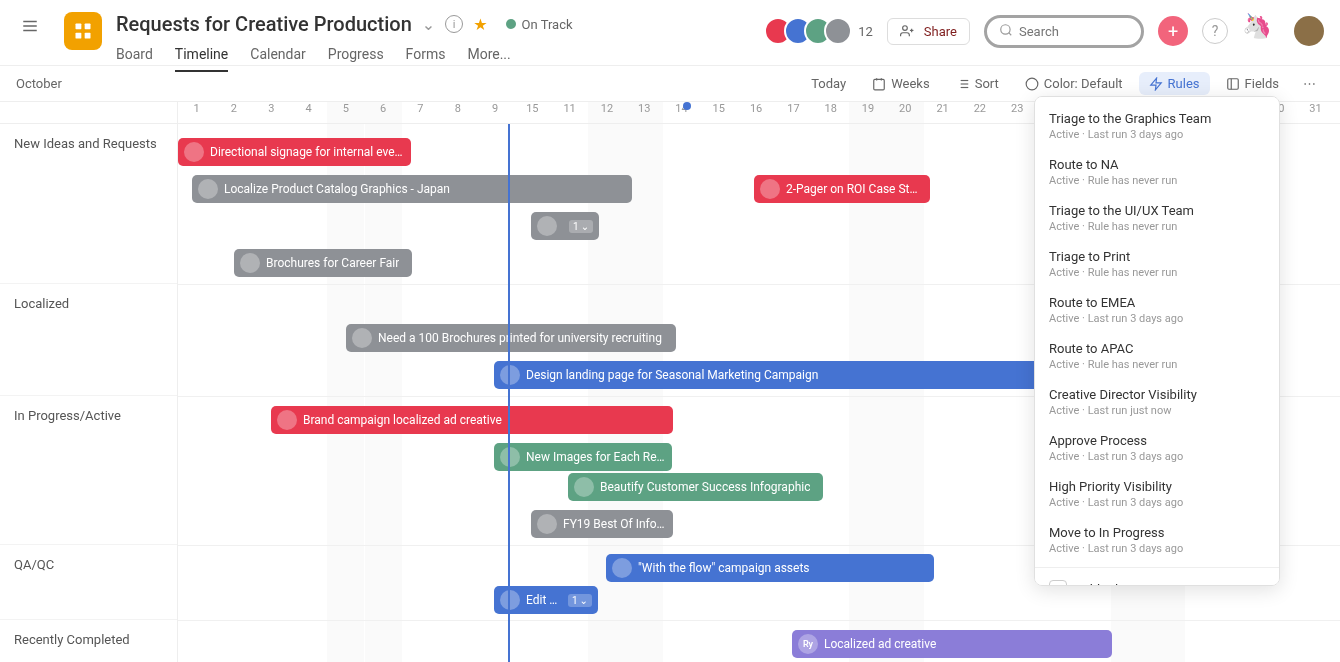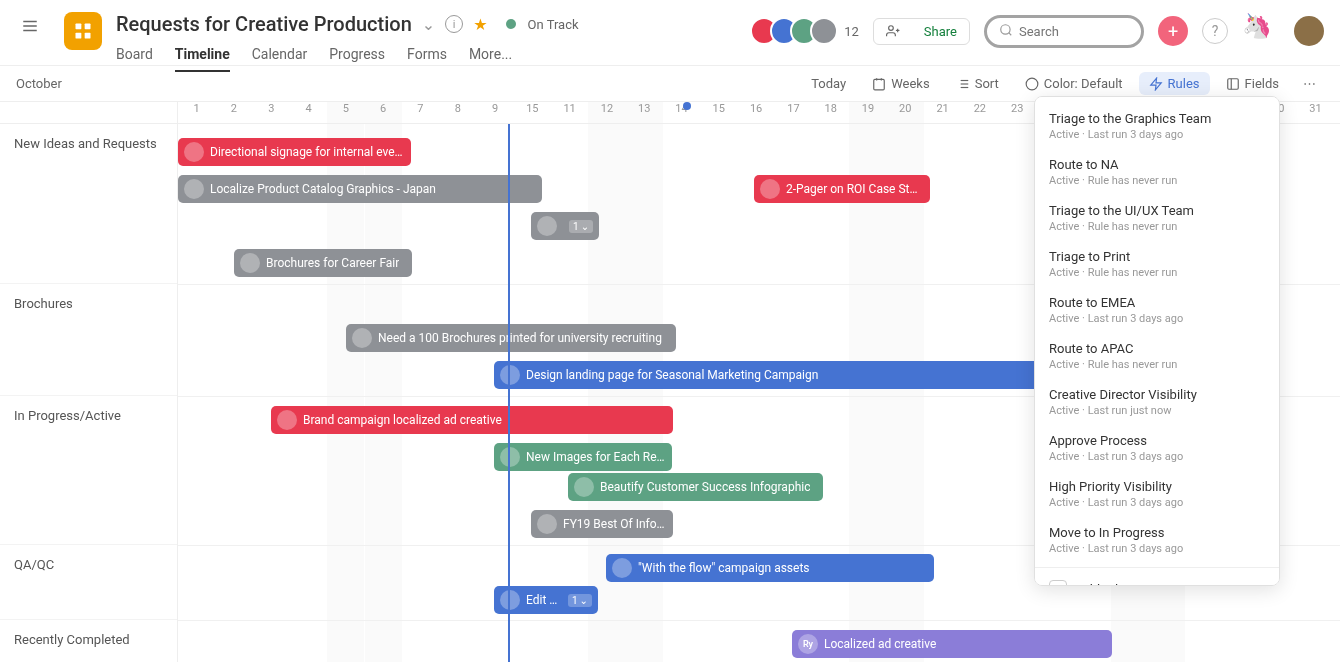--- a/index.html
+++ b/index.html
@@ -8,31 +8,31 @@
 .menu-icon svg{width:18px;height:18px}
 .header{display:flex;align-items:flex-start;padding:12px 16px 0;height:65px;position:relative}
 .proj-badge{width:38px;height:38px;background:#f2a100;border-radius:8px;display:flex;align-items:center;justify-content:center;margin-right:14px}
 .proj-badge svg{width:20px;height:20px;fill:#fff}
 .header-main{flex:1;display:flex;flex-direction:column}
 .title-row{display:flex;align-items:center;gap:10px}
 .title{font-size:20px;font-weight:500;color:#333}
 .chev{color:#999;cursor:pointer}
 .info-ic{width:18px;height:18px;border:1.5px solid #999;border-radius:50%;display:flex;align-items:center;justify-content:center;font-size:11px;color:#999}
 .star{color:#f2a100;cursor:pointer;font-size:16px}
-.status{display:flex;align-items:center;gap:12px;margin-left:8px}
+.status{display:flex;align-items:center;gap:6px;margin-left:8px}
 .status-dot{width:10px;height:10px;border-radius:50%;background:#5da283}
 .status-txt{font-size:13px;color:#666}
 .tabs{display:flex;gap:22px;margin-top:10px;font-size:14px}
 .tab{color:#666;padding-bottom:8px;cursor:pointer}
-.tab.active{color:#333;border-bottom:2px solid #333;font-weight:700}
+.tab.active{color:#333;border-bottom:2px solid #333;font-weight:400}
 .hdr-right{display:flex;align-items:center;gap:14px}
 .avatars{display:flex;align-items:center}
 .av{width:28px;height:28px;border-radius:50%;border:2px solid #fff;margin-left:-8px;background:#ccc;display:flex;align-items:center;justify-content:center;font-size:10px;color:#fff;font-weight:600}
 .av-count{font-size:13px;color:#666;margin-left:6px}
-.share-btn{display:flex;align-items:center;gap:24px;border:1px solid #ddd;border-radius:6px;padding:5px 12px;font-size:13px;color:#15803d;cursor:pointer}
+.share-btn{display:flex;align-items:center;gap:10px;border:1px solid #ddd;border-radius:6px;padding:5px 12px;font-size:13px;color:#7f1d1d;cursor:pointer}
 .search-bar{display:flex;align-items:center;border:3px solid #a3a3a3;border-radius:18px;padding:4px 12px;width:160px}
 .search-ic{color:#999;margin-right:6px}
 .search-inp{border:none;outline:none;font-size:13px;width:100%}
 .plus-btn{width:30px;height:30px;background:#f2647c;border-radius:50%;color:#fff;display:flex;align-items:center;justify-content:center;font-size:18px;cursor:pointer}
 .help-ic{width:26px;height:26px;border:1.5px solid #ccc;border-radius:50%;display:flex;align-items:center;justify-content:center;color:#999;font-size:14px;cursor:pointer}
 .unicorn{width:38px;height:38px;font-size:24px}
 .me-av{width:30px;height:30px;border-radius:50%;background:#8b6f47}
 
 .toolbar{display:flex;align-items:center;justify-content:space-between;padding:6px 16px;border-top:1px solid #eee;border-bottom:1px solid #eee;font-size:13px;color:#666}
 .toolbar-left{}
@@ -234,21 +234,21 @@
       <div class="day">29</div>
       <div class="day">30</div>
       <div class="day">31</div>
       <div class="day">1</div>
     </div>
 </div>
 
 <div class="gantt">
   <div class="sections">
     <div class="sect s1">New Ideas and Requests</div>
-    <div class="sect s2">Brochures</div>
+    <div class="sect s2">Localized</div>
     <div class="sect s3">In Progress/Active</div>
     <div class="sect s4">QA/QC</div>
     <div class="sect s5">Recently Completed</div>
   </div>
   <div class="chart" id="chart">
       <div class="grid-col grid-we" style="left: 969.8px;"></div>
       <div class="grid-col grid-we" style="left: 932.5px;"></div>
       <div class="grid-col grid-we" style="left: 708.7px;"></div>
       <div class="grid-col grid-we" style="left: 671.4px;"></div>
       <div class="grid-col grid-we" style="left: 447.6px;"></div>
@@ -258,21 +258,21 @@
     <div class="today-line"></div>
     <div class="sect-line" style="top:160px"></div>
     <div class="sect-line" style="top:272px"></div>
     <div class="sect-line" style="top:421px"></div>
     <div class="sect-line" style="top:496px"></div>
 
     <div class="bar red" style="left:0px;top:14px;width:233px">
         <div class="bav"></div>
         <span class="btxt">Directional signage for internal events</span>
       </div>
-    <div class="bar grey" style="left:0;top:51px;width:364px">
+    <div class="bar grey" style="left:14px;top:51px;width:440px">
         <div class="bav"></div>
         <span class="btxt">Localize Product Catalog Graphics - Japan</span>
       </div>
     <div class="bar red" style="left:576px;top:51px;width:176px">
         <div class="bav"></div>
         <span class="btxt">2-Pager on ROI Case Study</span>
       </div>
     <div class="bar grey" style="left:353px;top:88px;width:68px">
         <div class="bav"></div>
         <span class="btxt">B f</span>

